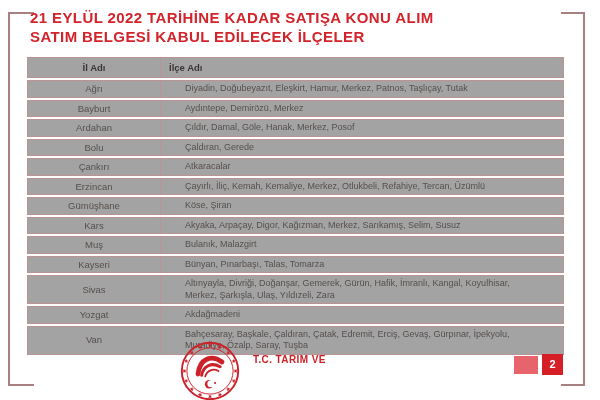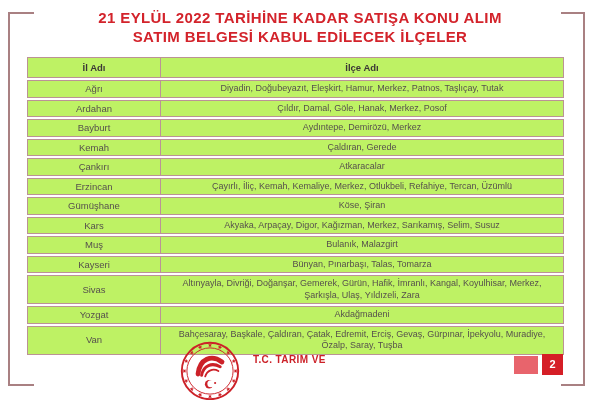--- a/index.html
+++ b/index.html
@@ -19,30 +19,30 @@
   }
   .frame-left{
     position:absolute;left:8px;top:12px;width:26px;height:374px;box-sizing:border-box;
     border-left:2px solid var(--frame);border-top:2px solid var(--frame);border-bottom:2px solid var(--frame);
   }
   .frame-right{
     position:absolute;left:561px;top:12px;width:24px;height:374px;box-sizing:border-box;
     border-right:2px solid var(--frame);border-top:2px solid var(--frame);border-bottom:2px solid var(--frame);
   }
   .title{
-    position:absolute;top:8px;left:30px;right:30px;text-align:center;
+    position:absolute;top:8px;left:30px;right:30px;
     color:var(--red);font-weight:bold;font-size:15px;line-height:19px;letter-spacing:.4px;
   }
   .tablewrap{position:absolute;left:27px;top:55px;width:537px;}
   table{width:100%;border-collapse:separate;border-spacing:0 2px;}
-  th,td{box-sizing:border-box;border:1px solid var(--rose);background:#bef264;}
+  th,td{box-sizing:border-box;border:1px solid var(--rose);background:#a3a3a3;}
   th{font-size:9.5px;font-weight:bold;color:var(--hdr);padding:4px 8px;}
-  td{font-size:9px;color:var(--txt);padding:2px 8px;line-height:11.5px;}
+  td{font-size:9px;color:var(--txt);padding:2px 24px;line-height:11.5px;}
   .prov{width:133px;text-align:center;border-right:none;}
-  .dist{text-align:center;}
+  .dist{text-align:left;}
   td.prov{font-size:9.5px;vertical-align:middle;}
   .footer-emblem{position:absolute;left:180px;top:341px;width:60px;height:60px;}
   .ministry{
     position:absolute;left:253px;top:352px;color:var(--logo);
     font-weight:bold;font-size:10px;line-height:16px;letter-spacing:.4px;
   }
   .box-pink{position:absolute;left:514px;top:356px;width:24px;height:18px;background:var(--pink);}
   .box-red{
     position:absolute;left:542px;top:354px;width:21px;height:21px;background:var(--red2);
     color:#fff;font-weight:bold;font-size:11px;text-align:center;line-height:21px;
@@ -66,29 +66,29 @@
         <th class="prov">İl Adı</th>
         <th class="dist">İlçe Adı</th>
       </tr>
     </thead>
     <tbody>
         <tr>
           <td class="prov">Ağrı</td>
           <td class="dist">Diyadin, Doğubeyazıt, Eleşkirt, Hamur, Merkez, Patnos, Taşlıçay, Tutak</td>
         </tr>
         <tr>
+          <td class="prov">Bayburt</td>
+          <td class="dist">Aydıntepe, Demirözü, Merkez</td>
+        </tr>
+        <tr>
           <td class="prov">Ardahan</td>
           <td class="dist">Çıldır, Damal, Göle, Hanak, Merkez, Posof</td>
         </tr>
         <tr>
-          <td class="prov">Bayburt</td>
-          <td class="dist">Aydıntepe, Demirözü, Merkez</td>
-        </tr>
-        <tr>
-          <td class="prov">Kemah</td>
+          <td class="prov">Bolu</td>
           <td class="dist">Çaldıran, Gerede</td>
         </tr>
         <tr>
           <td class="prov">Çankırı</td>
           <td class="dist">Atkaracalar</td>
         </tr>
         <tr>
           <td class="prov">Erzincan</td>
           <td class="dist">Çayırlı, İliç, Kemah, Kemaliye, Merkez, Otlukbeli, Refahiye, Tercan, Üzümlü</td>
         </tr>

